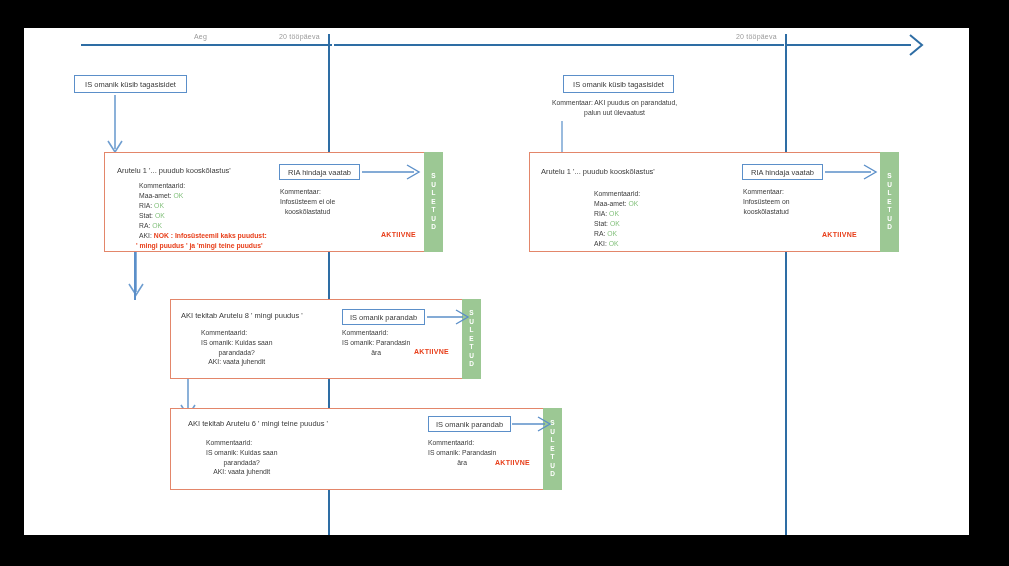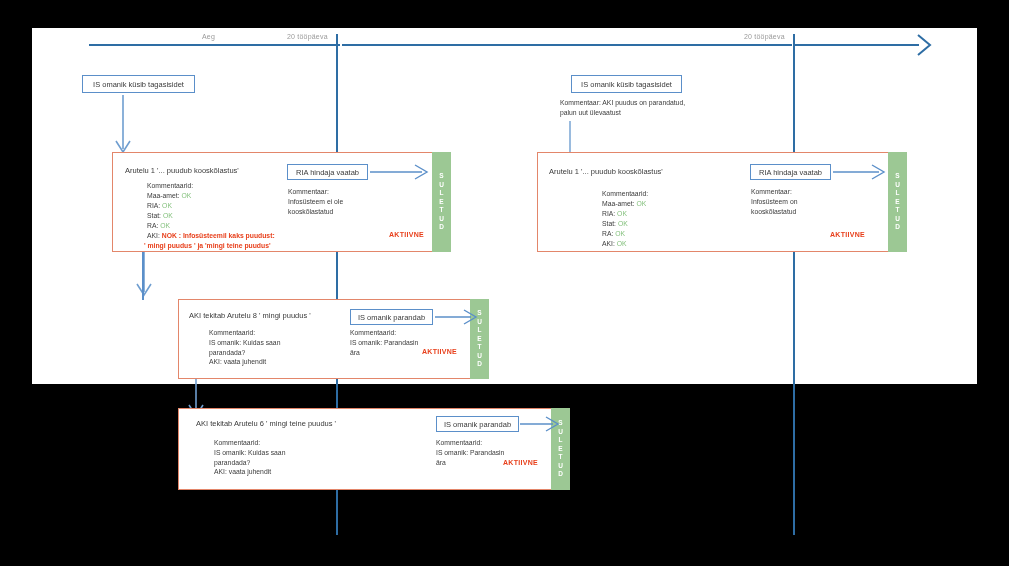--- a/index.html
+++ b/index.html
@@ -9,25 +9,26 @@
     background: #000000;
   }
   body {
     width: 1009px;
     height: 566px;
     font-family: "Liberation Sans", sans-serif;
     overflow: hidden;
   }
   #canvas {
     position: absolute;
-    left: 32px;
+    left: 24px;
     top: 28px;
     width: 945px;
-    height: 356px;
+    height: 507px;
     background: #ffffff;
+    text-align: center;
   }
 
   
   .timeline-rule {
     position: absolute;
     height: 0;
     border-top: 2px solid #2e6da4;
   }
   .timeline-label {
     position: absolute;

